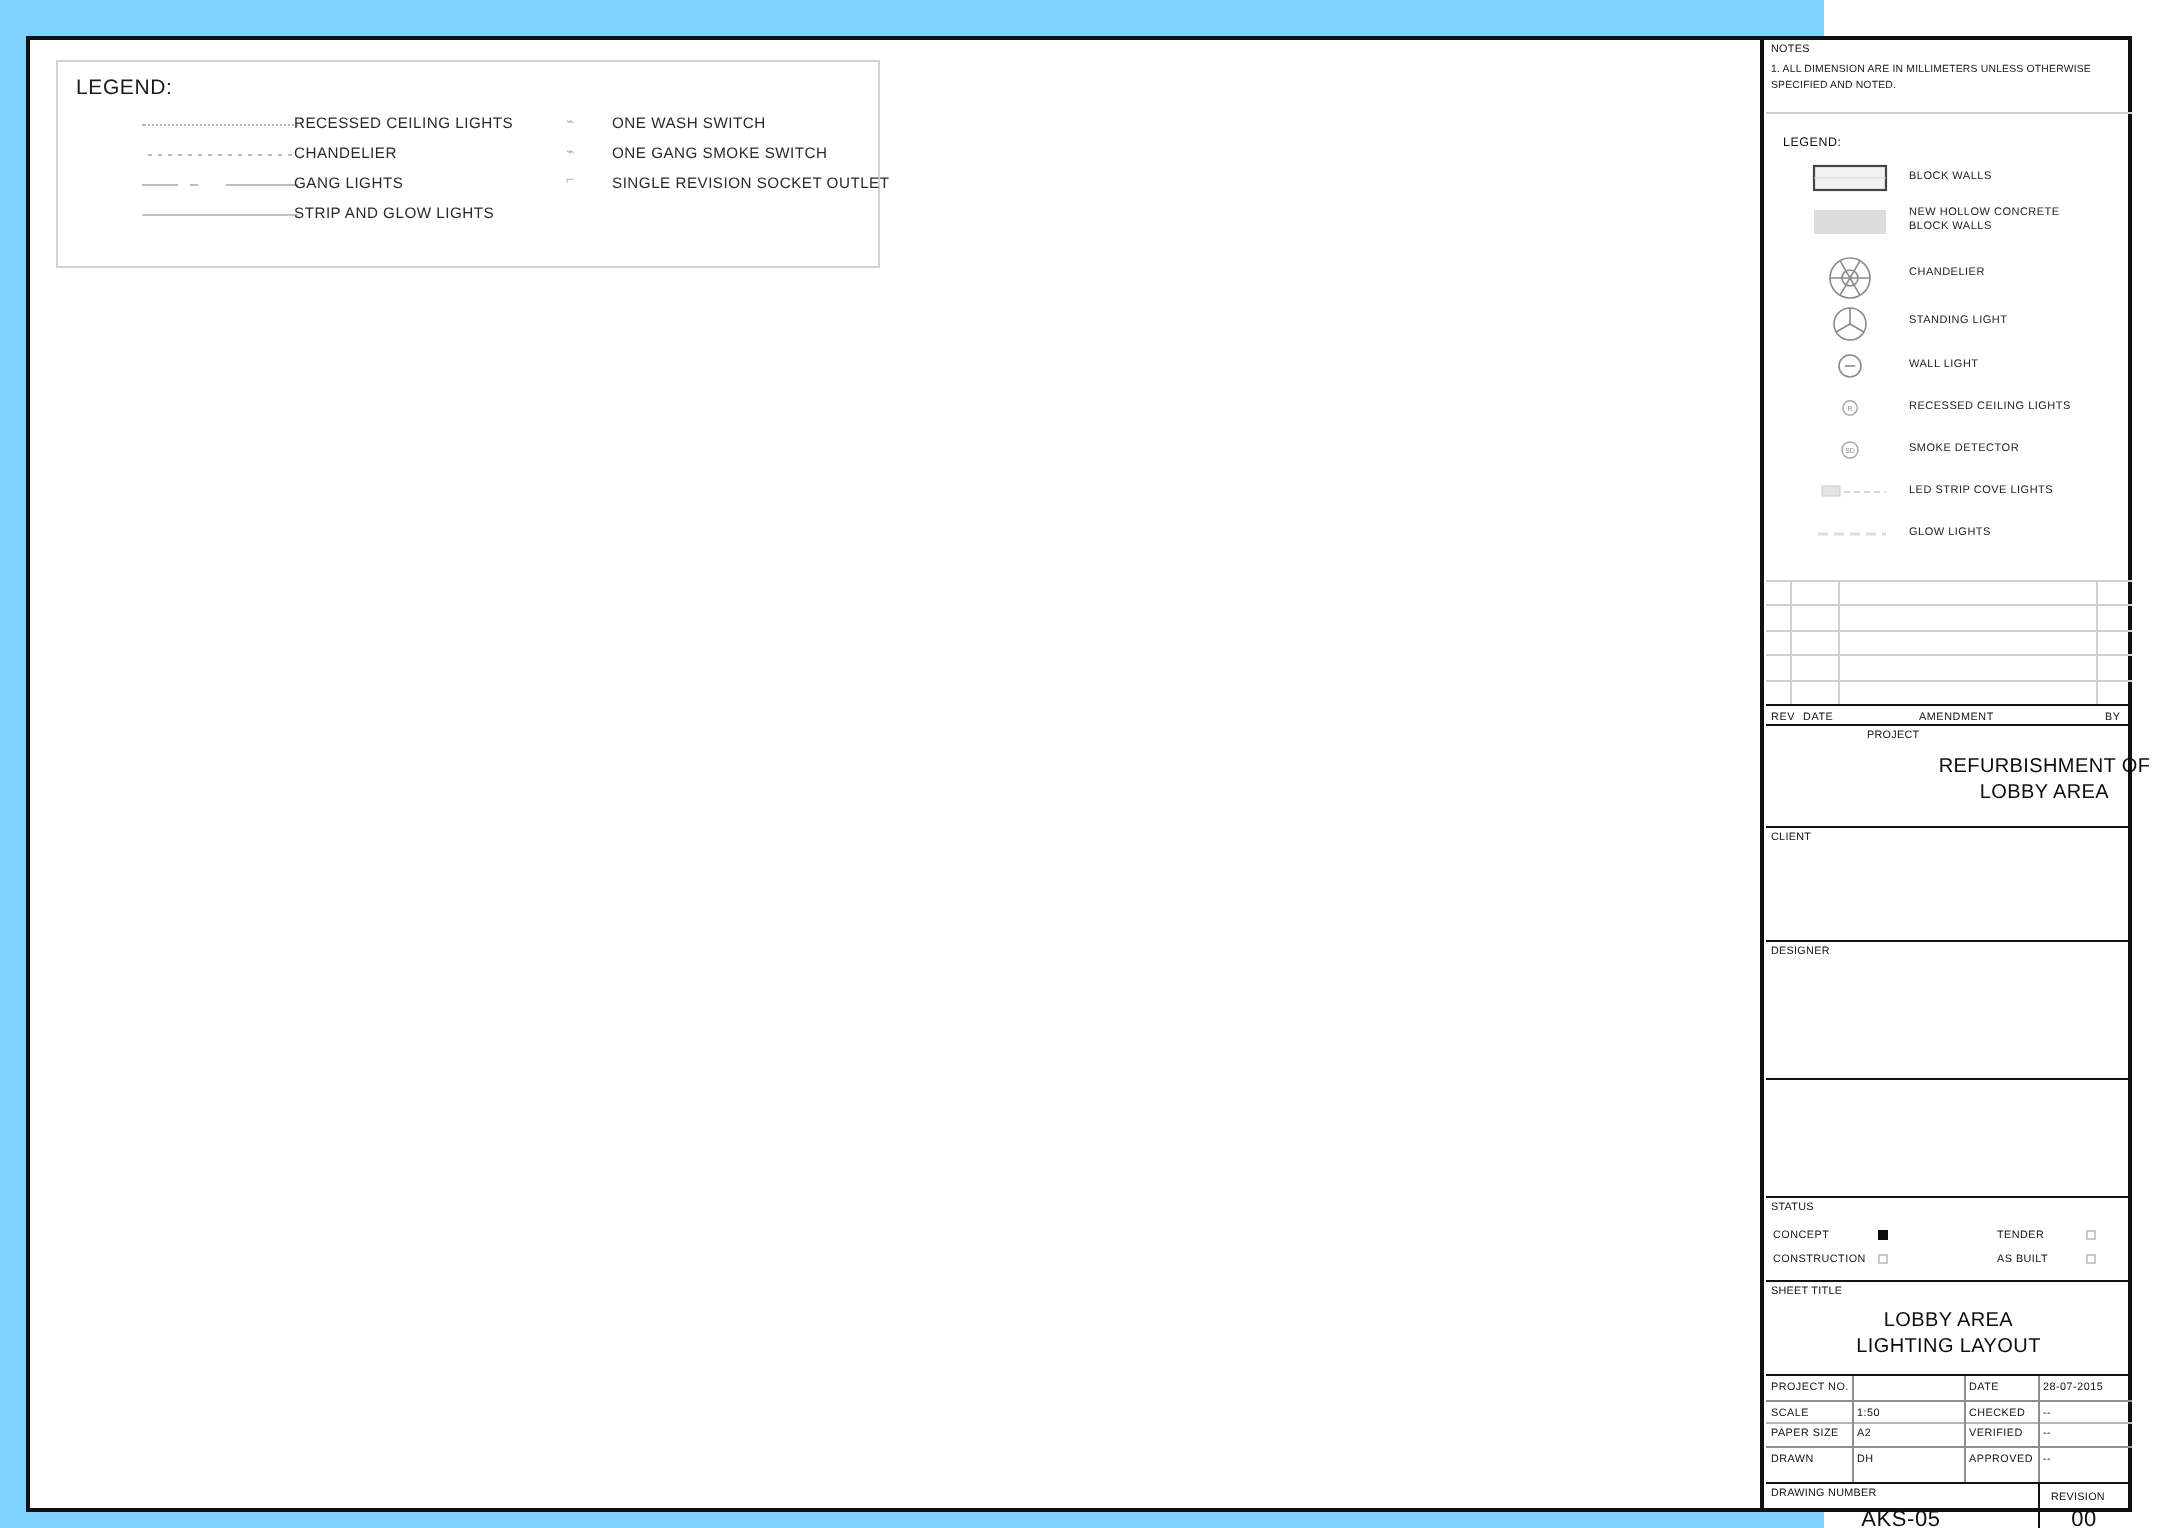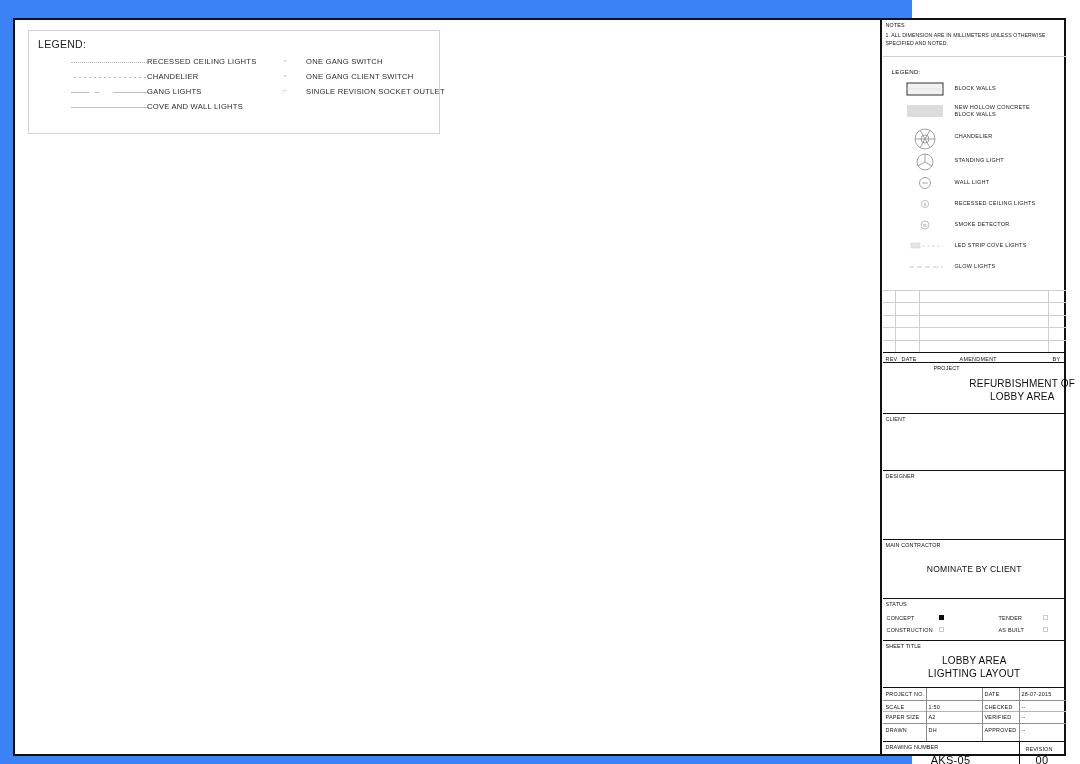--- a/index.html
+++ b/index.html
@@ -15,21 +15,21 @@
     overflow: hidden;
     position: relative;
   }
 
   
   #sheet {
     position: absolute;
     left: 0; top: 0;
     width: 912px;
     height: 764px;
-    background: #3b82f6;
+    background: #7dd3fc;
   }
   .frame-outer {
     position: absolute;
     left: 13px; top: 18px;
     width: 1053px;
     height: 738px;
     border: 2.5px solid #111;
     box-sizing: border-box;
     background: #fff;
   }
@@ -564,28 +564,28 @@
     <div class="lg-line" style="left:42px; top:46px; width:78px; border-top:1px solid #bdbdbd;"></div>
     <div class="lg-line" style="left:42px; top:46px; width:78px; border-top:1px dashed #ffffff;"></div>
     <div class="lg-line" style="left:42px; top:61px; width:78px; border-top:1px solid #bdbdbd;"></div>
     <div class="lg-line" style="left:60px; top:61px; width:24px; border-top:1.6px solid #ffffff;"></div>
     <div class="lg-line" style="left:66px; top:60.5px; width:4px; border-top:1.6px solid #bdbdbd;"></div>
     <div class="lg-line" style="left:42px; top:76px; width:78px; border-top:1.4px solid #c4c4c4;"></div>
 
     <div class="lg-row" style="left:118px; top:26px;">RECESSED CEILING LIGHTS</div>
     <div class="lg-row" style="left:118px; top:41px;">CHANDELIER</div>
     <div class="lg-row" style="left:118px; top:56px;">GANG LIGHTS</div>
-    <div class="lg-row" style="left:118px; top:71px;">COVE AND WALL LIGHTS</div>
+    <div class="lg-row" style="left:118px; top:71px;">STRIP AND GLOW LIGHTS</div>
 
     <div class="lg-sym" style="left:254px; top:26px;">⌁</div>
     <div class="lg-sym" style="left:254px; top:41px;">⌁</div>
     <div class="lg-sym" style="left:254px; top:56px;">⌐</div>
 
-    <div class="lg-row" style="left:277px; top:26px;">ONE GANG SWITCH</div>
-    <div class="lg-row" style="left:277px; top:41px;">ONE GANG CLIENT SWITCH</div>
+    <div class="lg-row" style="left:277px; top:26px;">ONE WASH SWITCH</div>
+    <div class="lg-row" style="left:277px; top:41px;">ONE GANG SMOKE SWITCH</div>
     <div class="lg-row" style="left:277px; top:56px;">SINGLE REVISION SOCKET OUTLET</div>
   </div>
 
   <div id="titleblock">
 
     <div class="tb-hdr" style="position:absolute; left:0; top:2px;">NOTES</div>
     <div class="tb-body-txt" style="position:absolute; left:0; top:12px; width:178px;">1. ALL DIMENSION ARE IN MILLIMETERS UNLESS OTHERWISE SPECIFIED AND NOTED.</div>
     <div class="hline" style="top:38px; border-top-width:0.9px; border-color:#cfcfcf;"></div>
 
     <div id="tb-legend-title">LEGEND:</div>
@@ -725,24 +725,20 @@
       <div class="tb-mid" style="margin-top:12px;"></div>
     </div>
     <div class="hline" style="top:452px;"></div>
 
     <div class="tb-sec" style="top:453px; height:68px;">
       <div class="tb-hdr">DESIGNER</div>
       <div class="tb-mid" style="margin-top:16px;"></div>
     </div>
     <div class="hline" style="top:521px;"></div>
 
-    <div class="tb-sec" style="top:522px; height:58px;">
-      <div class="tb-hdr">MAIN CONTRACTOR</div>
-      <div class="tb-mid" style="margin-top:16px;">NOMINATE BY CLIENT</div>
-    </div>
     <div class="hline" style="top:580px;"></div>
 
     <div class="tb-sec" style="top:581px; height:41px;">
       <div class="tb-hdr">STATUS</div>
       <span class="st-lbl" style="left:4px; top:16px;">CONCEPT</span>
       <span class="st-box filled" style="left:56px; top:16px;"></span>
       <span class="st-lbl" style="left:116px; top:16px;">TENDER</span>
       <span class="st-box" style="left:160px; top:16px;"></span>
       <span class="st-lbl" style="left:4px; top:28px;">CONSTRUCTION</span>
       <span class="st-box" style="left:56px; top:28px;"></span>

